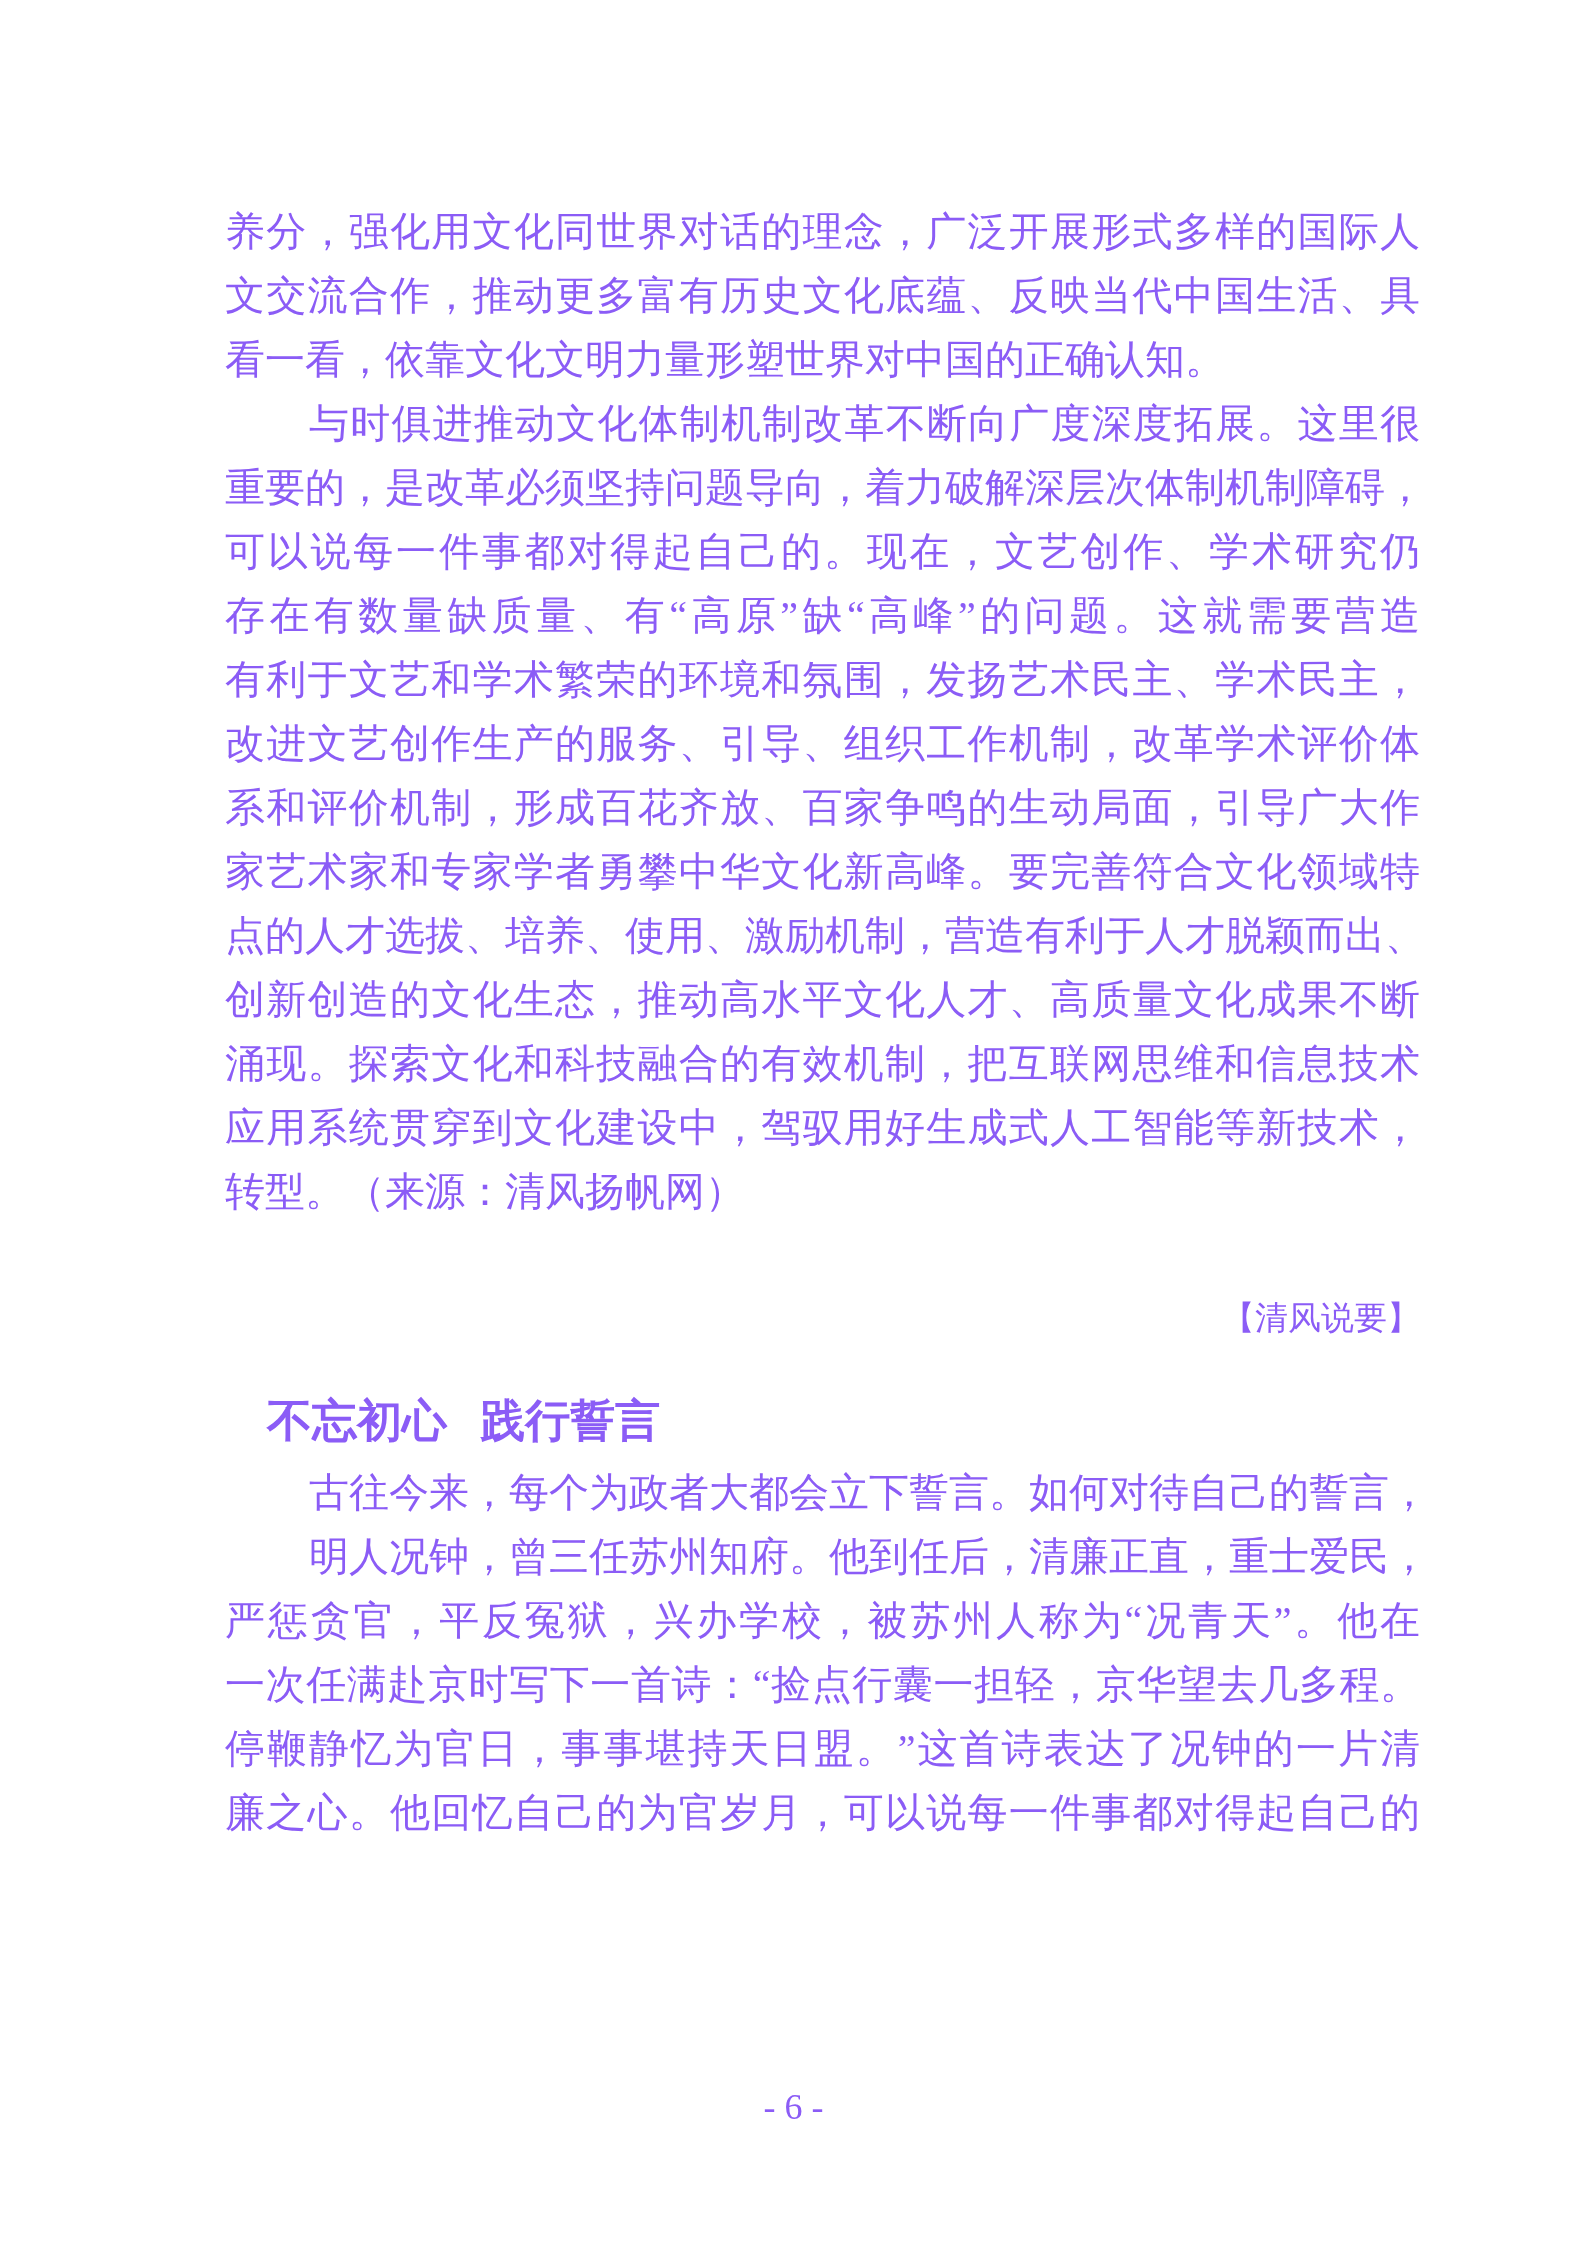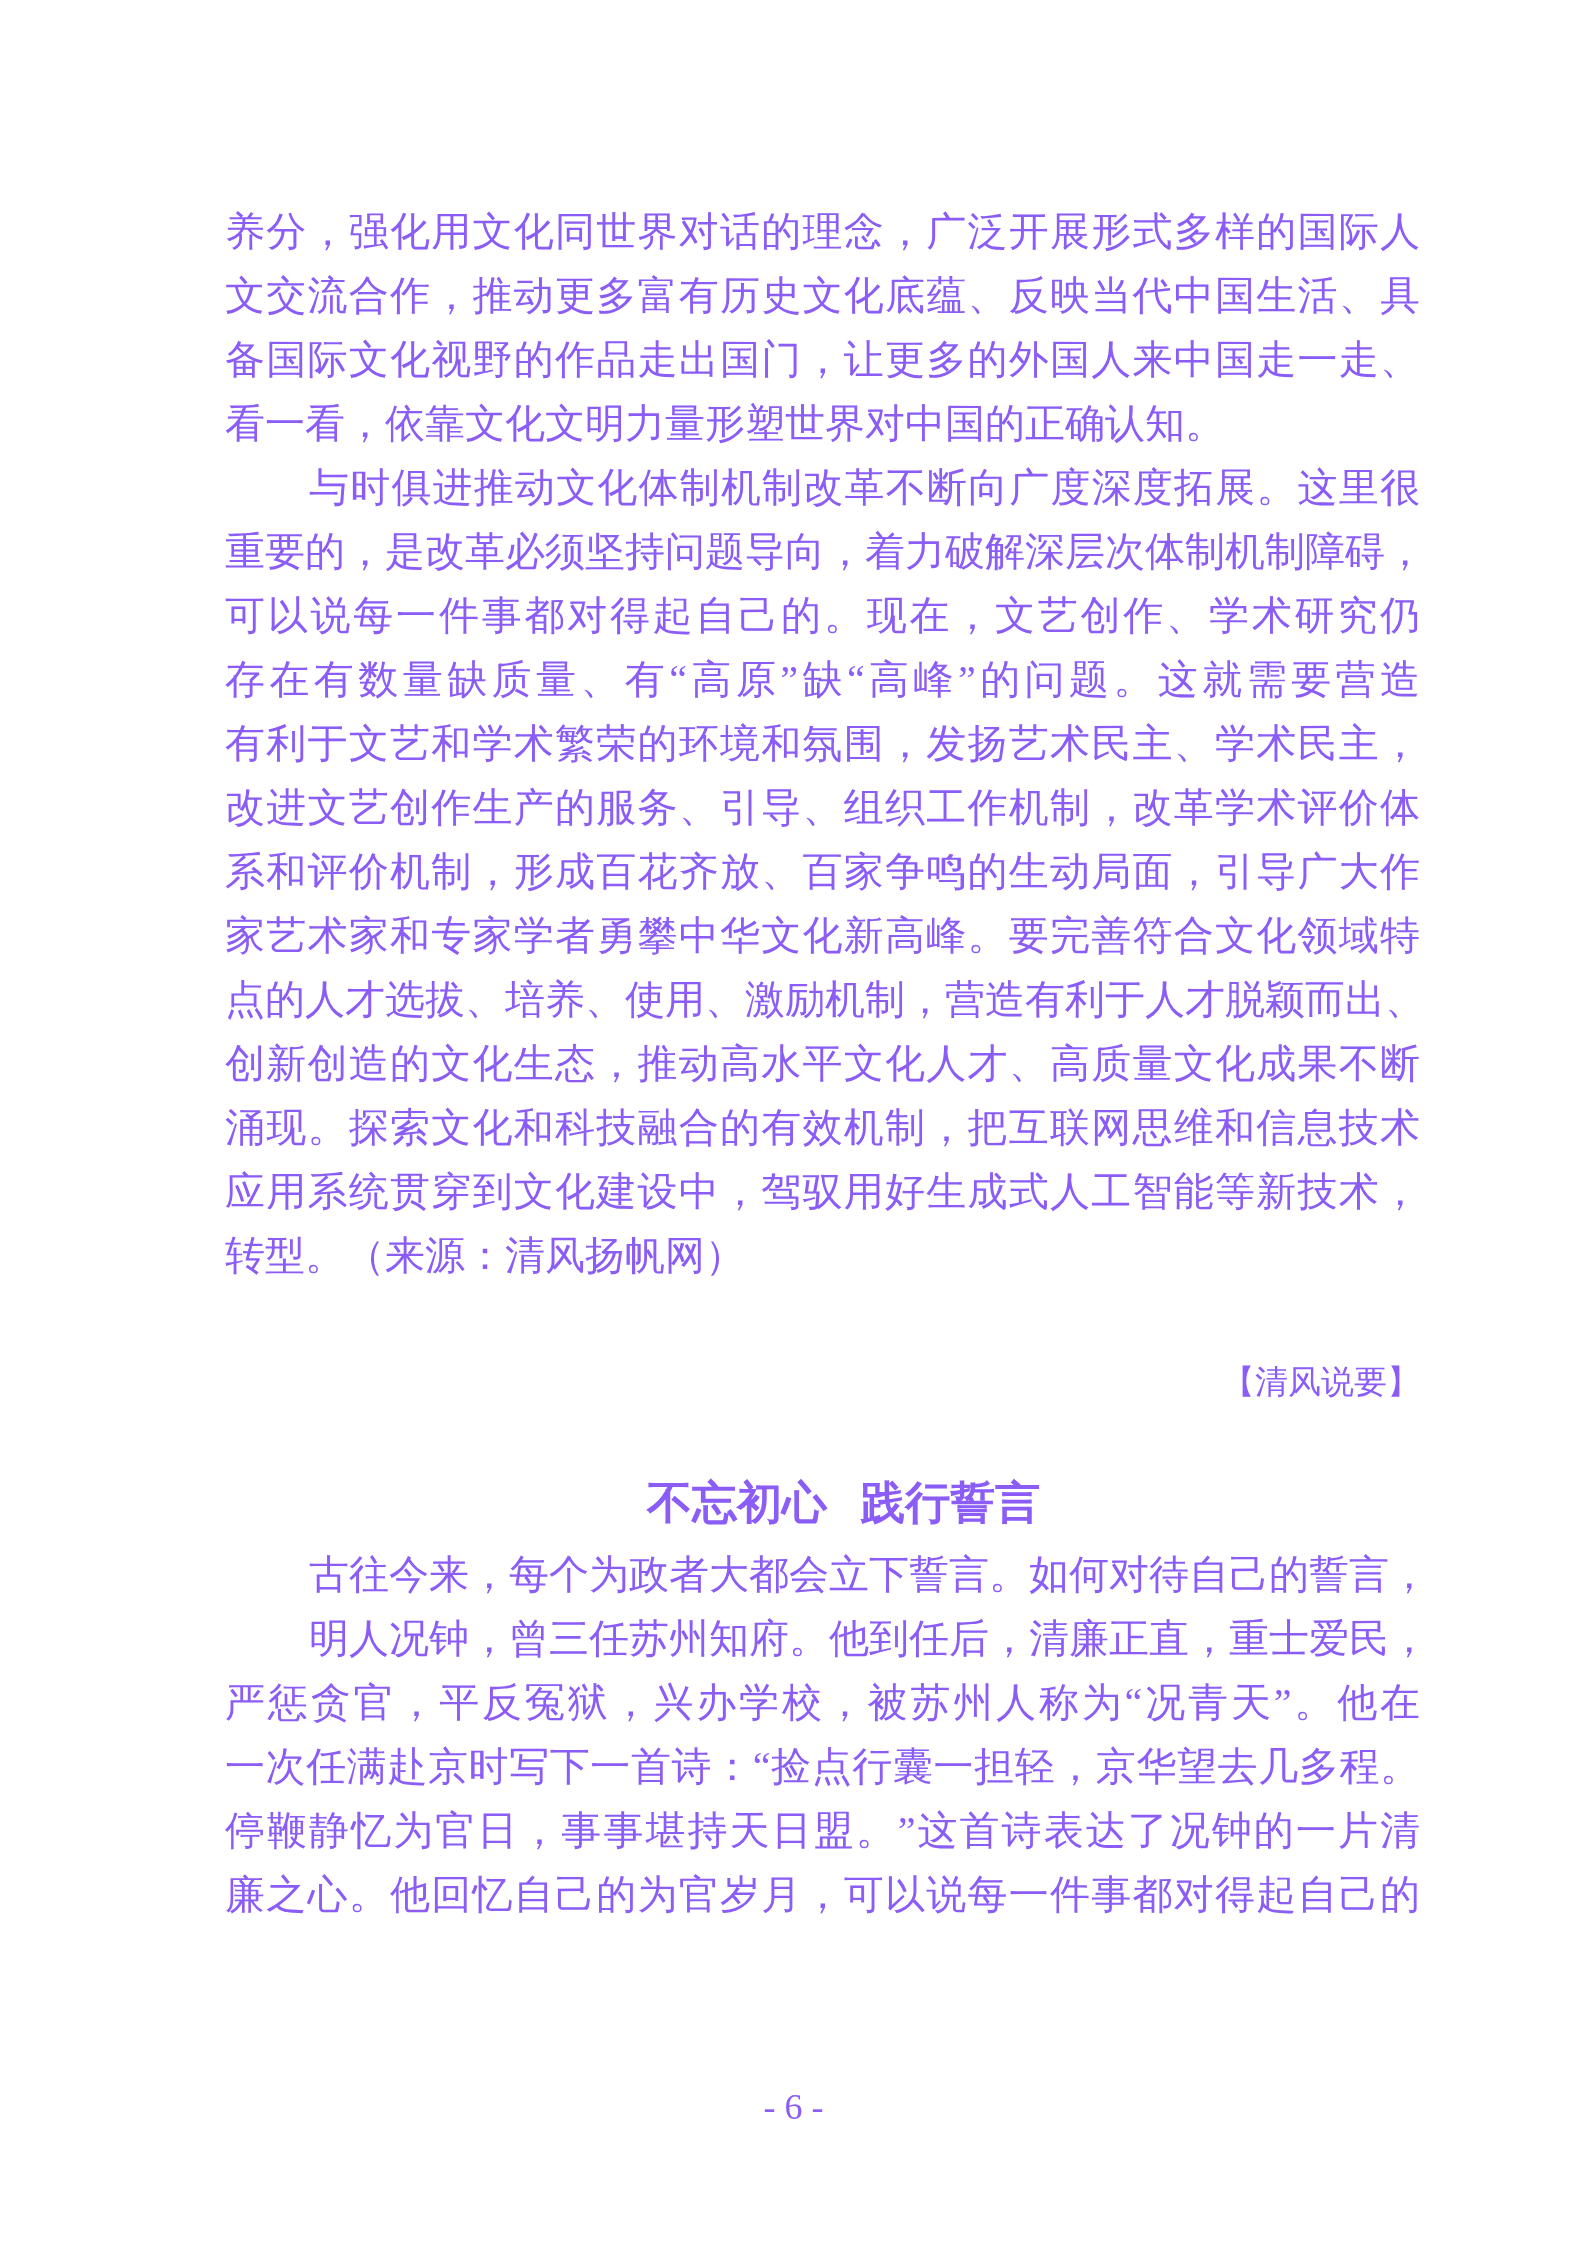--- a/index.html
+++ b/index.html
@@ -29,26 +29,25 @@
   }
   .line.flush { text-align-last: left; }
   .line.indent { text-indent: 84px; }
   .section-header {
     margin-top: 62px;
     font-size: 33px;
     line-height: 64px;
     text-align: right;
   }
   .essay-title {
-    margin-top: 57px;
+    margin-top: 39px;
     margin-bottom: 8px;
     font-size: 45px;
     line-height: 64px;
     font-weight: 700;
-    text-align: center;
     text-indent: 42px;
     word-spacing: 22px;
   }
   .footer {
     position: absolute;
     top: 2086px;
     left: 0;
     width: 100%;
     text-align: center;
     font-size: 36px;
@@ -57,21 +56,20 @@
   }
 </style>
 </head>
 <body>
 
 <div class="page">
   <div class="doc">
       <div class="para">
         <div class="line">养分，强化用文化同世界对话的理念，广泛开展形式多样的国际人</div>
         <div class="line">文交流合作，推动更多富有历史文化底蕴、反映当代中国生活、具</div>
-        <div class="line">备国际文化视野的作品走出国门，让更多的外国人来中国走一走、</div>
         <div class="line flush">看一看，依靠文化文明力量形塑世界对中国的正确认知。</div>
       </div>
       <div class="para">
         <div class="line indent">与时俱进推动文化体制机制改革不断向广度深度拓展。这里很</div>
         <div class="line">重要的，是改革必须坚持问题导向，着力破解深层次体制机制障碍，</div>
         <div class="line">可以说每一件事都对得起自己的。现在，文艺创作、学术研究仍</div>
         <div class="line">存在有数量缺质量、有“高原”缺“高峰”的问题。这就需要营造</div>
         <div class="line">有利于文艺和学术繁荣的环境和氛围，发扬艺术民主、学术民主，</div>
         <div class="line">改进文艺创作生产的服务、引导、组织工作机制，改革学术评价体</div>
         <div class="line">系和评价机制，形成百花齐放、百家争鸣的生动局面，引导广大作</div>

